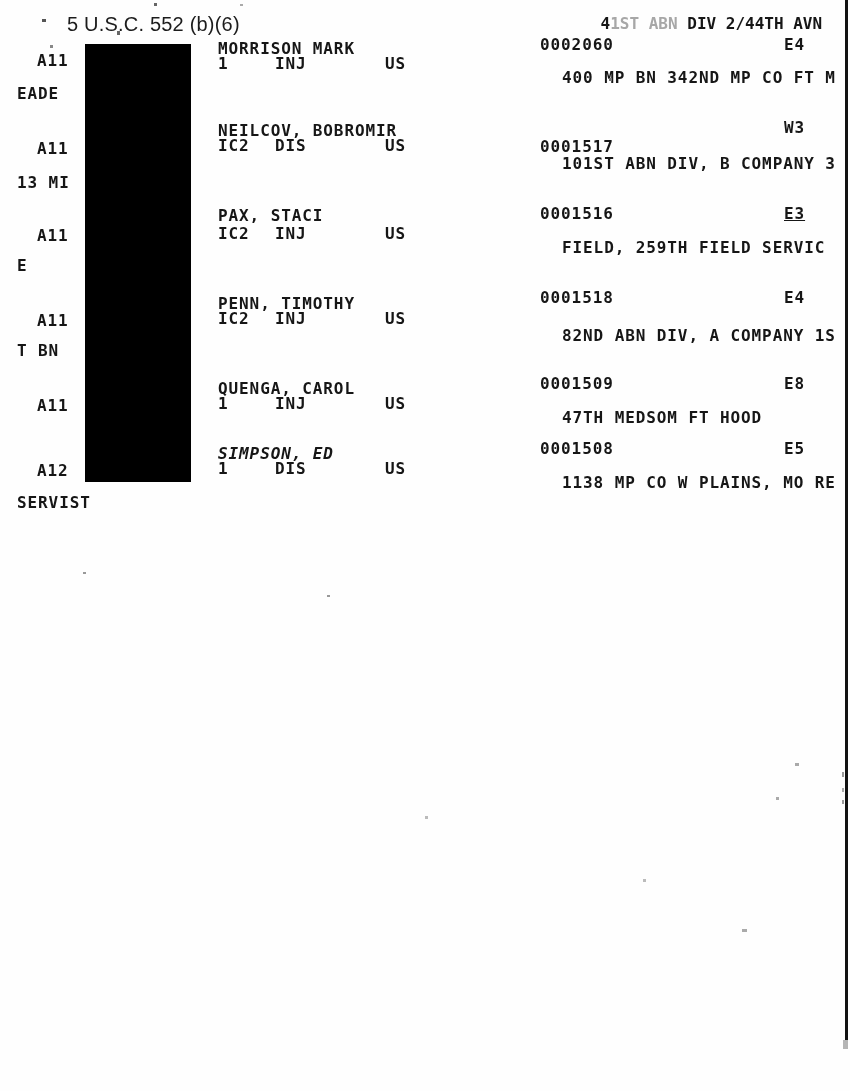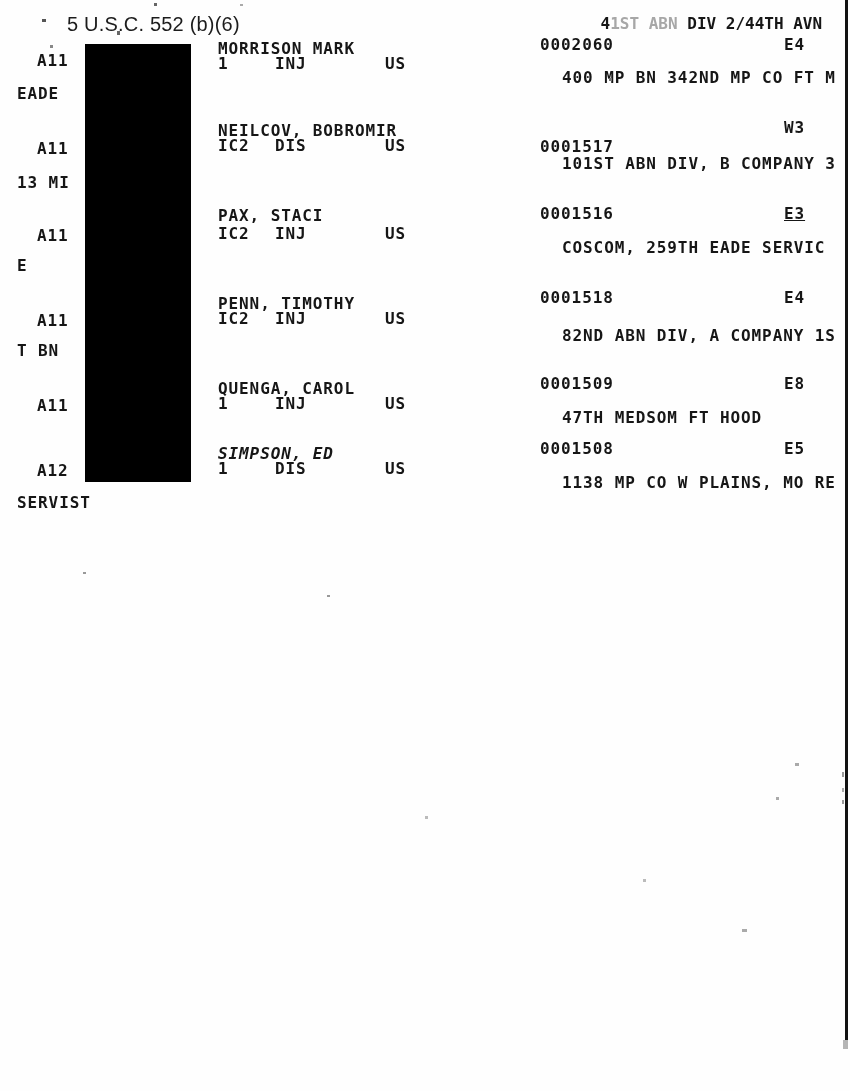--- a/index.html
+++ b/index.html
@@ -88,21 +88,21 @@
   <div class="t" style="left:562px;top:156px;">101ST ABN DIV, B COMPANY 3</div>
 
   <div class="t" style="left:37px;top:228px;">A11</div>
   <div class="t" style="left:218px;top:208px;">PAX, STACI</div>
   <div class="t" style="left:218px;top:226px;">IC2</div>
   <div class="t" style="left:275px;top:226px;">INJ</div>
   <div class="t" style="left:385px;top:226px;">US</div>
   <div class="t" style="left:17px;top:258px;">E</div>
   <div class="t" style="left:540px;top:206px;">0001516</div>
   <div class="t" style="left:784px;top:206px;text-decoration:underline;">E3</div>
-  <div class="t" style="left:562px;top:240px;">COSCOM, 259TH EADE SERVIC</div>
+  <div class="t" style="left:562px;top:240px;">FIELD, 259TH FIELD SERVIC</div>
 
   <div class="t" style="left:37px;top:313px;">A11</div>
   <div class="t" style="left:218px;top:296px;">PENN, TIMOTHY</div>
   <div class="t" style="left:218px;top:311px;">IC2</div>
   <div class="t" style="left:275px;top:311px;">INJ</div>
   <div class="t" style="left:385px;top:311px;">US</div>
   <div class="t" style="left:17px;top:343px;text-align:right;">T BN</div>
   <div class="t" style="left:540px;top:290px;">0001518</div>
   <div class="t" style="left:784px;top:290px;">E4</div>
   <div class="t" style="left:562px;top:328px;">82ND ABN DIV, A COMPANY 1S</div>

